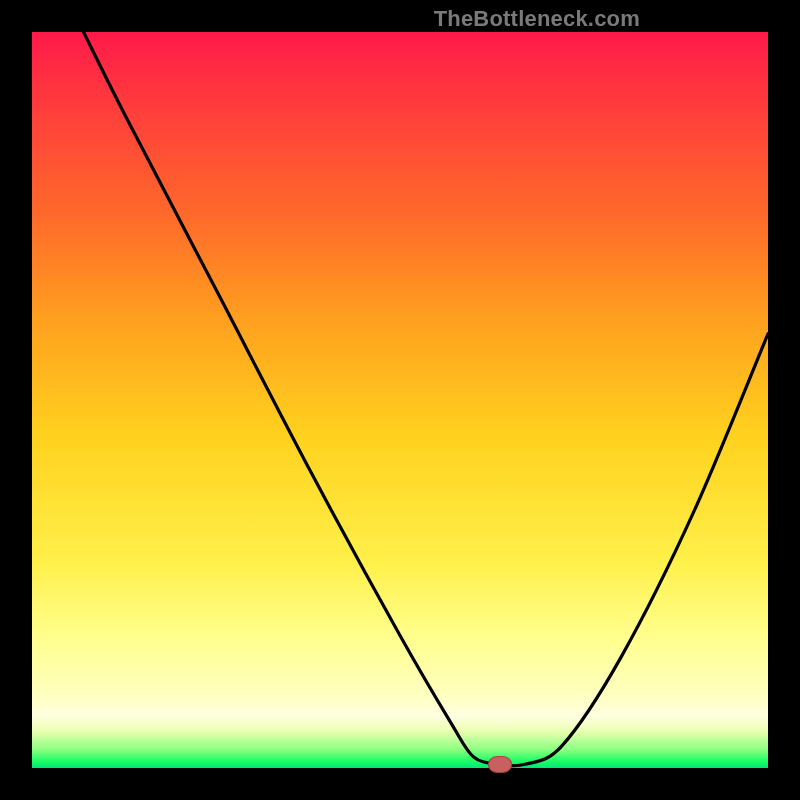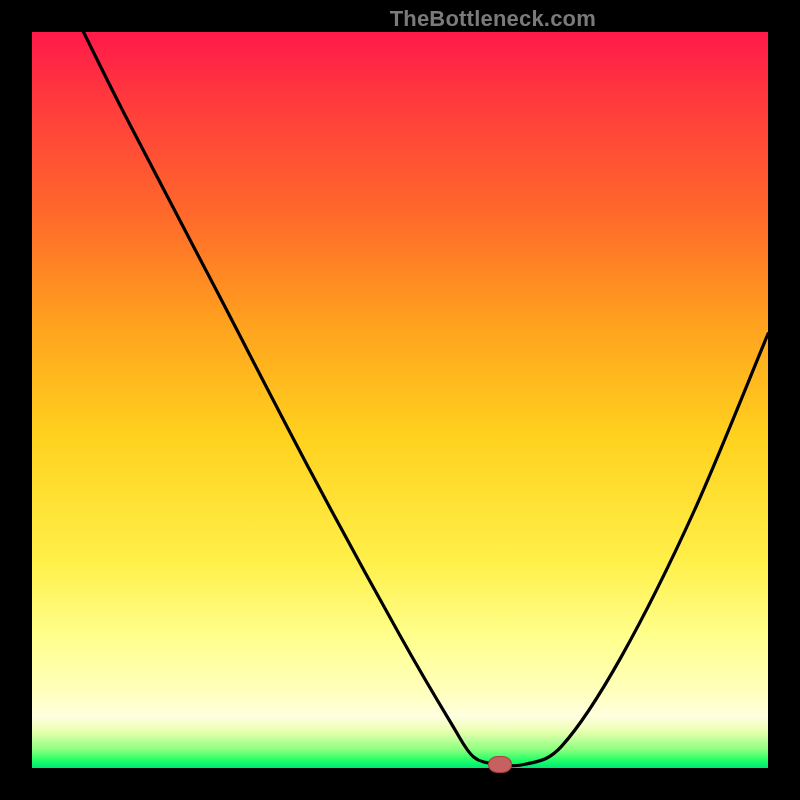--- a/index.html
+++ b/index.html
@@ -8,20 +8,21 @@
     width: 800px;
     height: 800px;
     background: #000;
     overflow: hidden;
   }
   .frame {
     position: relative;
     width: 636px;
     height: 800px;
     background: #000;
+    padding-left: 44px;
   }
   .plot-area {
     position: absolute;
     left: 32px;
     top: 32px;
     width: 736px;
     height: 736px;
     background: linear-gradient(
       to bottom,
       #ff1a4a 0%,

